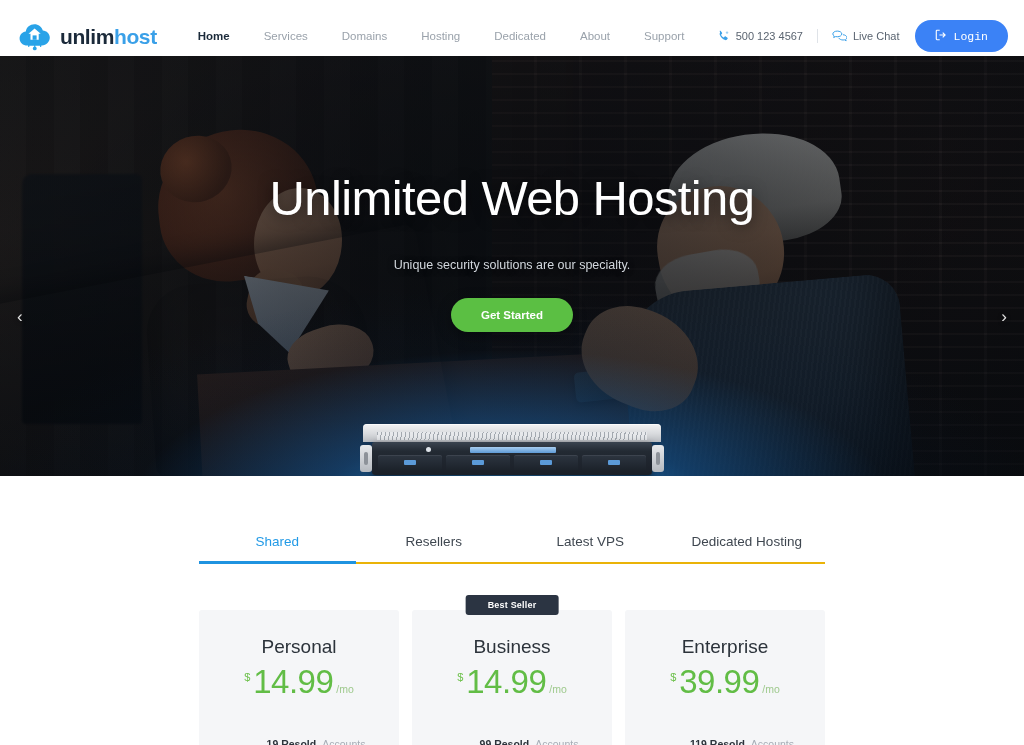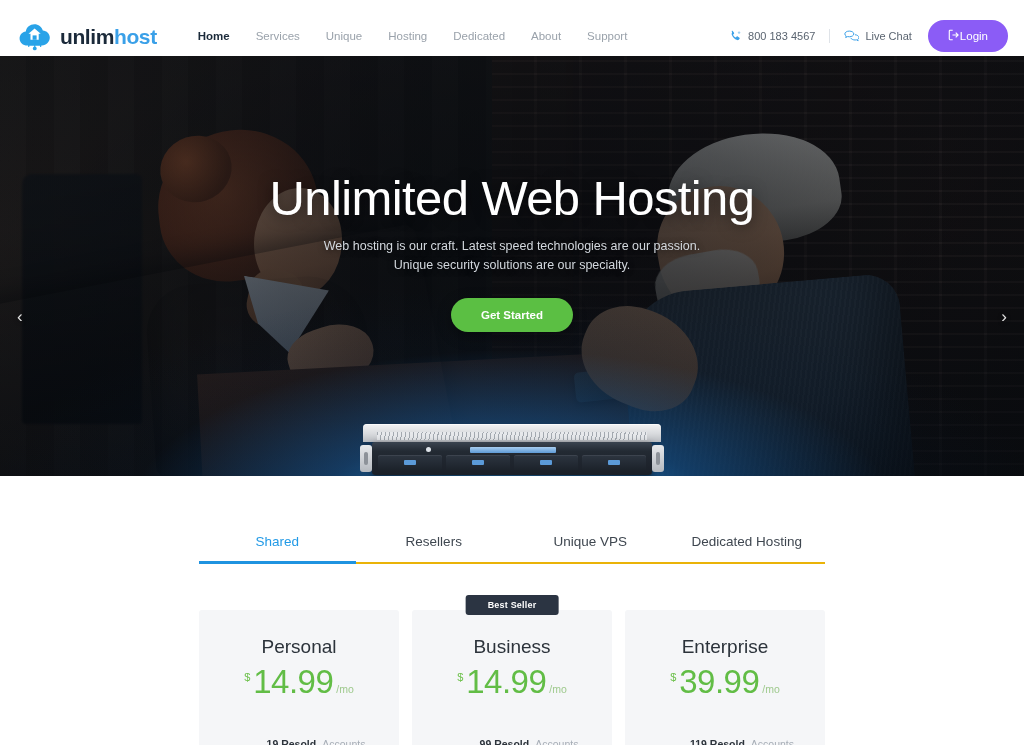--- a/index.html
+++ b/index.html
@@ -18,40 +18,40 @@
     display:flex; align-items:center;
     position:relative; z-index:40;
     padding:16px 16px 0 18px;
   }
   .brand { display:flex; align-items:center; gap:8px; flex:0 0 auto; }
   .logo-mark { width:34px; height:30px; position:relative; }
   .brand-text { font-size:21px; font-weight:700; letter-spacing:-0.4px; line-height:1; }
   .brand-text .a { color:#1b2a3a; }
   .brand-text .b { color:#3aa0e8; }
 
-  .nav { display:flex; align-items:center; margin-left:28px; gap:0;justify-content:space-between; }
+  .nav { display:flex; align-items:center; margin-left:28px; gap:8px;justify-content:space-between; }
   .nav a {
     font-size:11.5px; color:#9aa2ab; text-decoration:none;
     padding:0 13px; line-height:56px; white-space:nowrap;
   }
   .nav a.active { color:#1b2a3a; font-weight:700; }
 
   .header-right { margin-left:auto; display:flex; align-items:center; gap:0; }
   .hr-item {
     display:flex; align-items:center; gap:6px;
     font-size:11px; color:#5a6470; white-space:nowrap;
   }
   .hr-phone { padding-right:14px; }
   .hr-div { width:1px; height:14px; background:#dfe3e8; }
   .hr-chat { padding:0 16px 0 14px;align-items:center; }
   .ic { display:inline-block; color:#3aa0e8; line-height:0; }
   .login-btn {
-    background:#8b5cf6; color:#fff; border:none; border-radius:18px;
+    background:#3b82f6; color:#fff; border:none; border-radius:18px;
     height:32px; padding:0 20px; font-size:11.5px;
-    font-family:Liberation Sans, sans-serif; display:flex; align-items:center; 
+    font-family:Liberation Mono, monospace; display:flex; align-items:center; gap:6px;
     cursor:pointer;
   }
 
   
   .hero {
     position:relative; width:1024px; height:420px; overflow:hidden;
     background:#0d1014;
   }
   
   .hero-photo { position:absolute; inset:0; }
@@ -322,37 +322,37 @@
       </svg>
     </span>
     <span class="brand-text">
       <span class="a">unlim</span><span class="b">host</span>
     </span>
   </div>
 
   <nav class="nav">
     <a href="#" class="active">Home</a>
     <a href="#">Services</a>
-    <a href="#">Unique</a>
+    <a href="#">Domains</a>
     <a href="#">Hosting</a>
     <a href="#">Dedicated</a>
     <a href="#">About</a>
     <a href="#">Support</a>
   </nav>
 
   <div class="header-right">
 
     <div class="hr-item hr-phone">
       <span class="ic">
         <svg width="13" height="13" viewBox="0 0 16 16" fill="#3aa0e8">
           <path d="M3.3 1.2c.4-.4 1-.3 1.3.1l1.6 2.2c.3.4.2.9-.1 1.2l-.9.8c-.2.2-.2.4-.1.6.6 1.3 1.7 2.4 3 3 .2.1.5.1.6-.1l.8-.9c.3-.3.8-.4 1.2-.1l2.2 1.6c.4.3.5.9.1 1.3l-1 1c-.5.5-1.3.7-2 .5C6.9 11.4 4.6 9.1 3.3 5.5c-.2-.7 0-1.5.5-2l-.5-2.3z"></path>
           <circle cx="12.4" cy="3.2" r="1.5" fill="#9ed0f3"></circle>
         </svg>
       </span>
-      <span>800 183 4567</span>
+      <span>500 123 4567</span>
     </div>
 
     <div class="hr-div"></div>
 
     <div class="hr-item hr-chat">
       <span class="ic">
         <svg width="15" height="13" viewBox="0 0 18 15" fill="none">
           <path d="M1 4.4C1 2.5 3.4 1 6.4 1s5.4 1.5 5.4 3.4S9.4 7.8 6.4 7.8c-.7 0-1.4-.1-2-.2L2 8.7l.7-1.8C1.6 6.3 1 5.4 1 4.4z" stroke="#3aa0e8" stroke-width="1.2"></path>
           <path d="M8 9.2c.9 1.5 3 2.5 5.3 2.5.6 0 1.2-.1 1.7-.2l2 1.1-.6-1.6c.9-.6 1.4-1.4 1.4-2.3 0-1.8-2-3.2-4.6-3.3" stroke="#3aa0e8" stroke-width="1.2"></path>
         </svg>
@@ -402,21 +402,21 @@
 
     <div class="monitor"></div>
   </div>
 
   <div class="hero-tint"></div>
   <div class="hero-glow"></div>
 
   <div class="hero-content">
     <h1 class="hero-title">Unlimited Web Hosting</h1>
     <p class="hero-sub">
-      <span>Web hosting is our craft. Latest speed technologies are our passion.</span><br>
+      <br>
       <span>Unique security solutions are our specialty.</span>
     </p>
     <button class="cta">Get Started</button>
   </div>
 
   <div class="arrow left">‹</div>
   <div class="arrow right">›</div>
 
   <div class="servers">
     <div class="srv-top"></div>
@@ -433,21 +433,21 @@
         </span>
     </div>
 
   </div>
 </div>
 
 <div class="tabs-wrap">
   <div class="tabs">
     <div class="tab active">Shared</div>
     <div class="tab">Resellers</div>
-    <div class="tab">Unique VPS</div>
+    <div class="tab">Latest VPS</div>
     <div class="tab">Dedicated Hosting</div>
   </div>
 
   <div class="plans">
 
     <div class="plan">
       <div class="plan-name">Personal</div>
       <div class="price">
         <span class="cur">$</span>
         <span class="amount">14.99</span>

